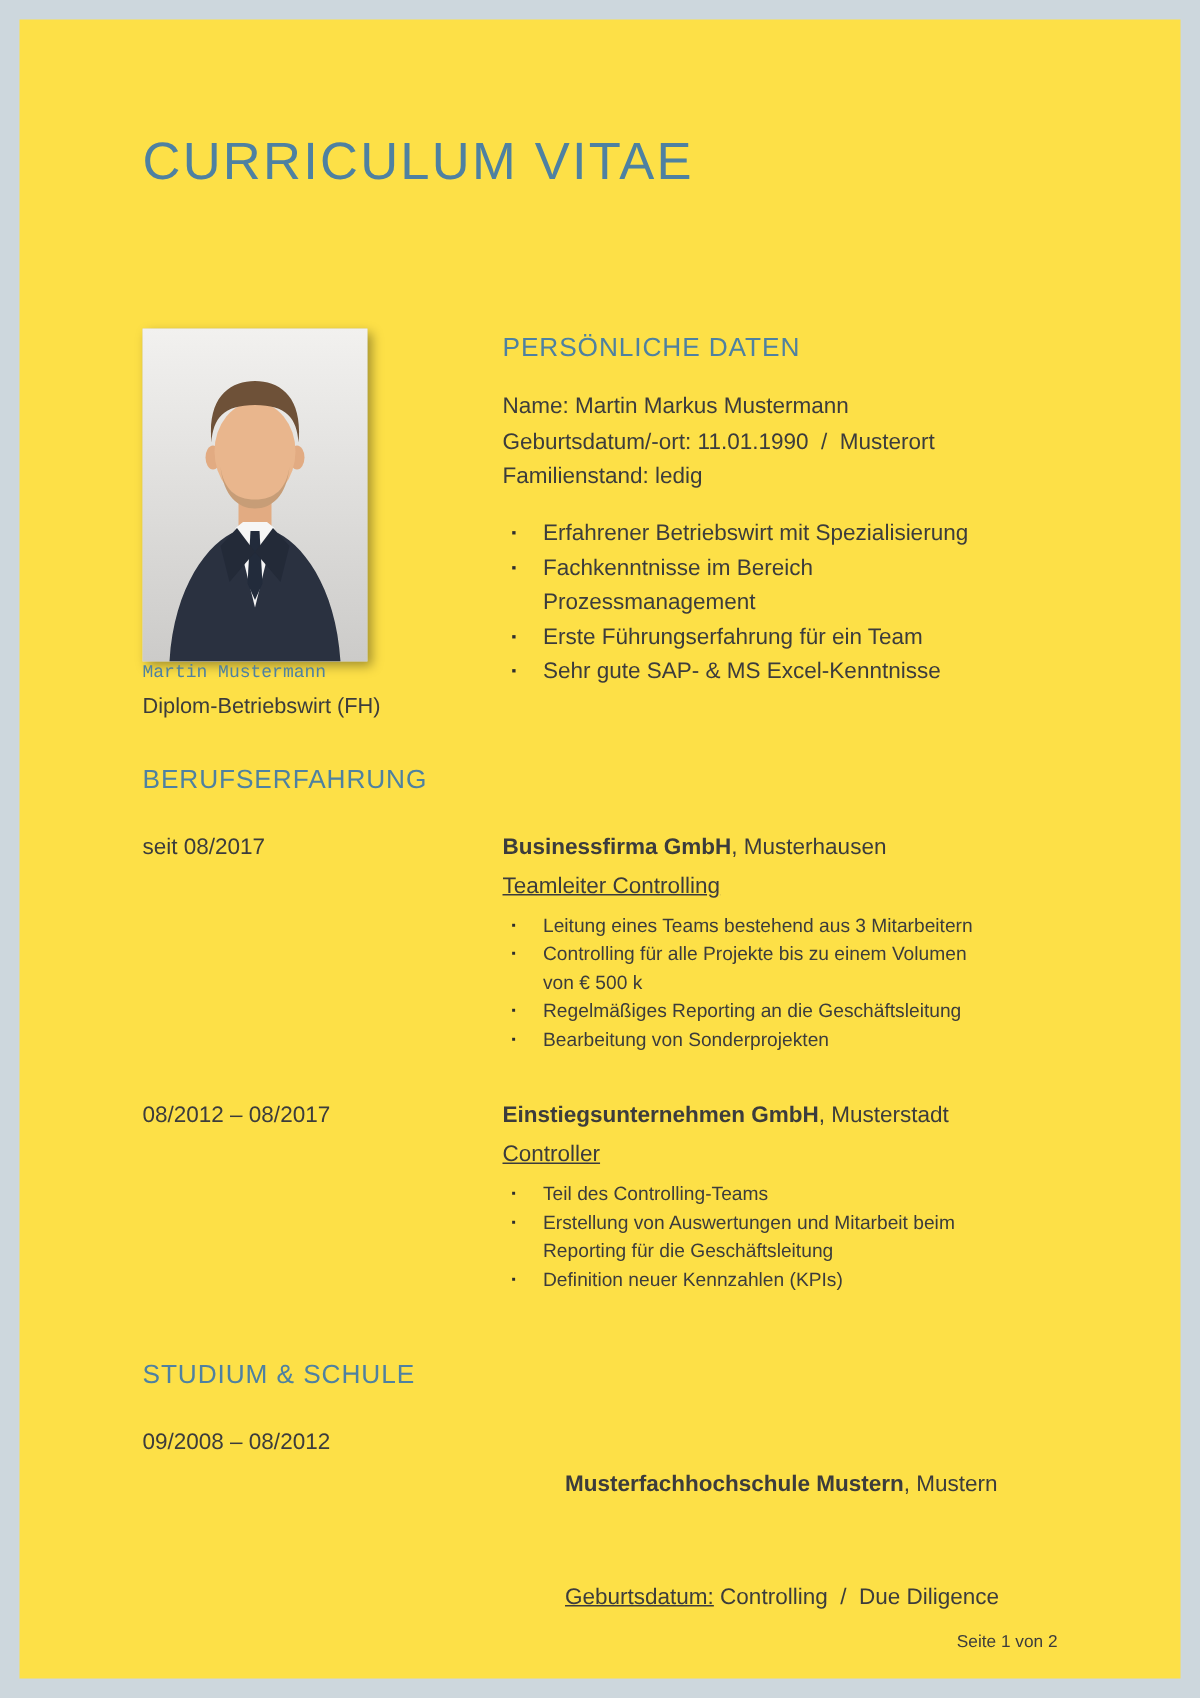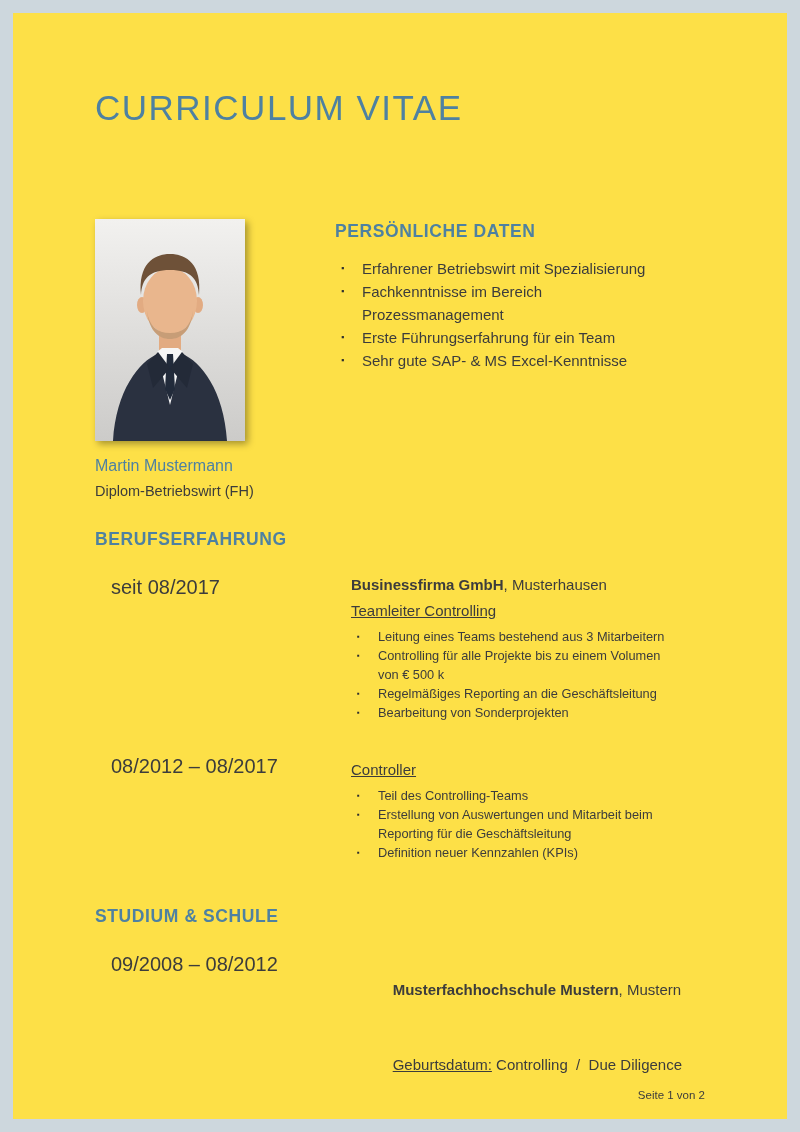--- a/index.html
+++ b/index.html
@@ -16,40 +16,40 @@
     letter-spacing:1.5px; line-height:42px;
   }
 
   .top-section { display:flex; margin-top:90px; }
   .left-col { flex:0 0 240px; }
   .photo {
     width:150px; height:222px; background:#dedddb;
     box-shadow:3px 3px 7px rgba(0,0,0,0.35);
   }
   .photo svg { display:block; width:150px; height:222px; }
-  .profile-name { margin-top:16px; font-size:16px; color:#4e81a1; }
+  .profile-name { margin-top:0; font-size:12px; color:#4e81a1;font-family:Liberation Mono, monospace; }
   .profile-degree { margin-top:8px; font-size:14.5px; color:#3c3c3c; }
 
   .right-col { flex:1; }
   h2.sec {
-    color:#4e81a1; font-size:17.5px; font-weight:700;
+    color:#4e81a1; font-size:17.5px; font-weight:400;
     letter-spacing:0.6px; line-height:24px;
   }
   .personal-lines { margin-top:16px; font-size:15px; line-height:23.5px; }
   .pline { white-space:pre-wrap; }
   .kurzprofil-head { margin-top:26px; }
   .kp-bullets { margin-top:14px; }
 
   .bullet-row { display:flex; font-size:15px; line-height:23px; }
   .b-marker { flex:0 0 27px; padding-left:6px; font-size:9px; line-height:inherit; color:#2e2e2e; }
   .b-text { flex:1; white-space:pre-line; }
 
   .section-head { margin-top:28px; font-size:18px; }
   .entry { display:flex; margin-top:24px; }
-  .entry-left { flex:0 0 240px; font-size:20px; padding-top:1px;margin-left:16px; }
+  .entry-left { flex:0 0 240px; font-size:15px; padding-top:1px; }
   .entry-right { flex:1; font-size:15px; }
   .company-line { line-height:20px; }
   .company, .school { font-weight:bold; }
   .role { display:inline-block; margin-top:6px; text-decoration:underline; line-height:20px; }
   .entry-bullets { margin-top:6px; }
   .entry-bullets .bullet-row { font-size:12.8px; line-height:19px; }
   .entry-bullets .b-marker { font-size:8px; }
 
   .edu-line { line-height:25px; white-space:pre-wrap; }
   .edu-line .lbl { text-decoration:underline; }
@@ -92,20 +92,25 @@
             <path d="M52 92 C54 112 64 120 75 120 C86 120 96 112 98 92 C96 107 88 114 75 114 C62 114 54 107 52 92 Z" fill="#c79d77"></path>
             <path d="M46 76 C43 46 58 35 75 35 C92 35 107 46 104 76 C103 60 96 51 75 51 C54 51 47 60 46 76 Z" fill="#6e5138"></path>
           </svg>
         </div>
         <div class="profile-name">Martin Mustermann</div>
         <div class="profile-degree">Diplom-Betriebswirt (FH)</div>
       </div>
 
       <div class="right-col">
         <h2 class="sec">PERSÖNLICHE DATEN</h2>
+        <div class="personal-lines">
+          <div class="pline">Name: Martin Markus Mustermann</div>
+          <div class="pline">Geburtsdatum/-ort: 11.01.1990  /  Musterort</div>
+          <div class="pline">Familienstand: ledig</div>
+        </div>
 
         <div class="kp-bullets">
           <div class="bullet-row">
             <span class="b-marker">▪</span>
             <span class="b-text">Erfahrener Betriebswirt mit Spezialisierung</span>
           </div>
           <div class="bullet-row">
             <span class="b-marker">▪</span>
             <span class="b-text">Fachkenntnisse im Bereich
 Prozessmanagement</span>
@@ -149,20 +154,23 @@
             <span class="b-marker">▪</span>
             <span class="b-text">Bearbeitung von Sonderprojekten</span>
           </div>
         </div>
       </div>
     </div>
 
     <div class="entry" style="margin-top:32px;">
       <div class="entry-left">08/2012 – 08/2017</div>
       <div class="entry-right">
+        <div class="company-line">
+          <span class="company">Einstiegsunternehmen GmbH</span><span>, Musterstadt</span>
+        </div>
         <span class="role">Controller</span>
         <div class="entry-bullets">
           <div class="bullet-row">
             <span class="b-marker">▪</span>
             <span class="b-text">Teil des Controlling-Teams</span>
           </div>
           <div class="bullet-row">
             <span class="b-marker">▪</span>
             <span class="b-text">Erstellung von Auswertungen und Mitarbeit beim
 Reporting für die Geschäftsleitung</span>

